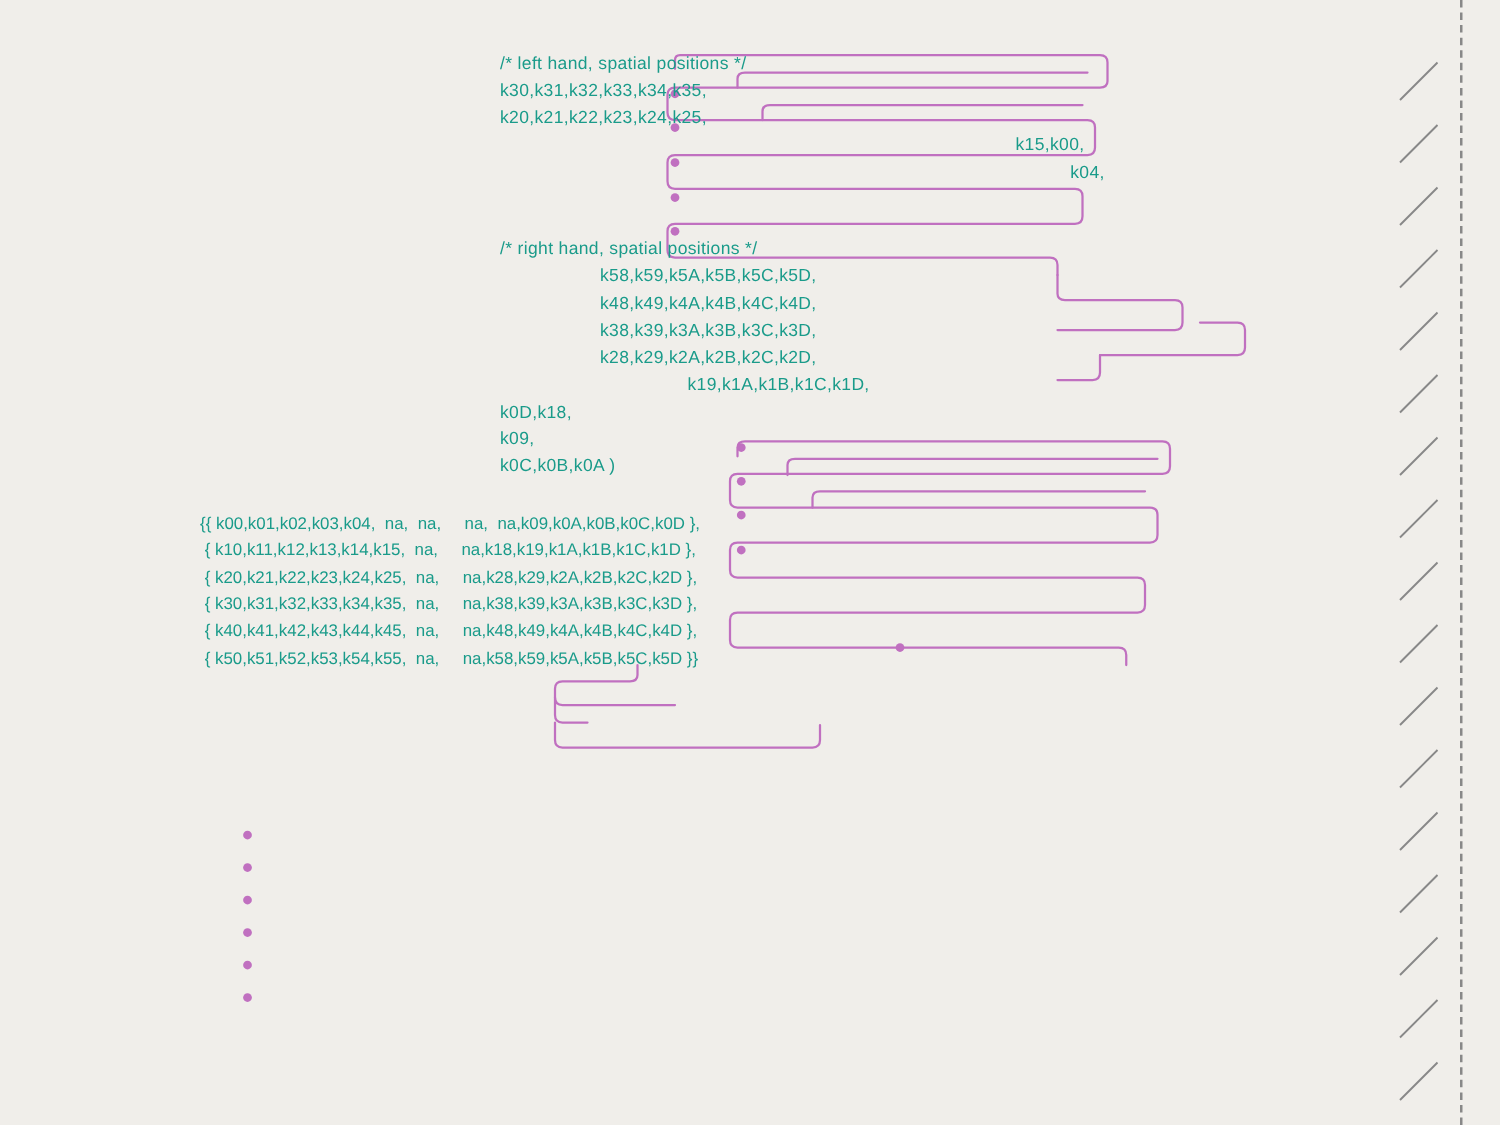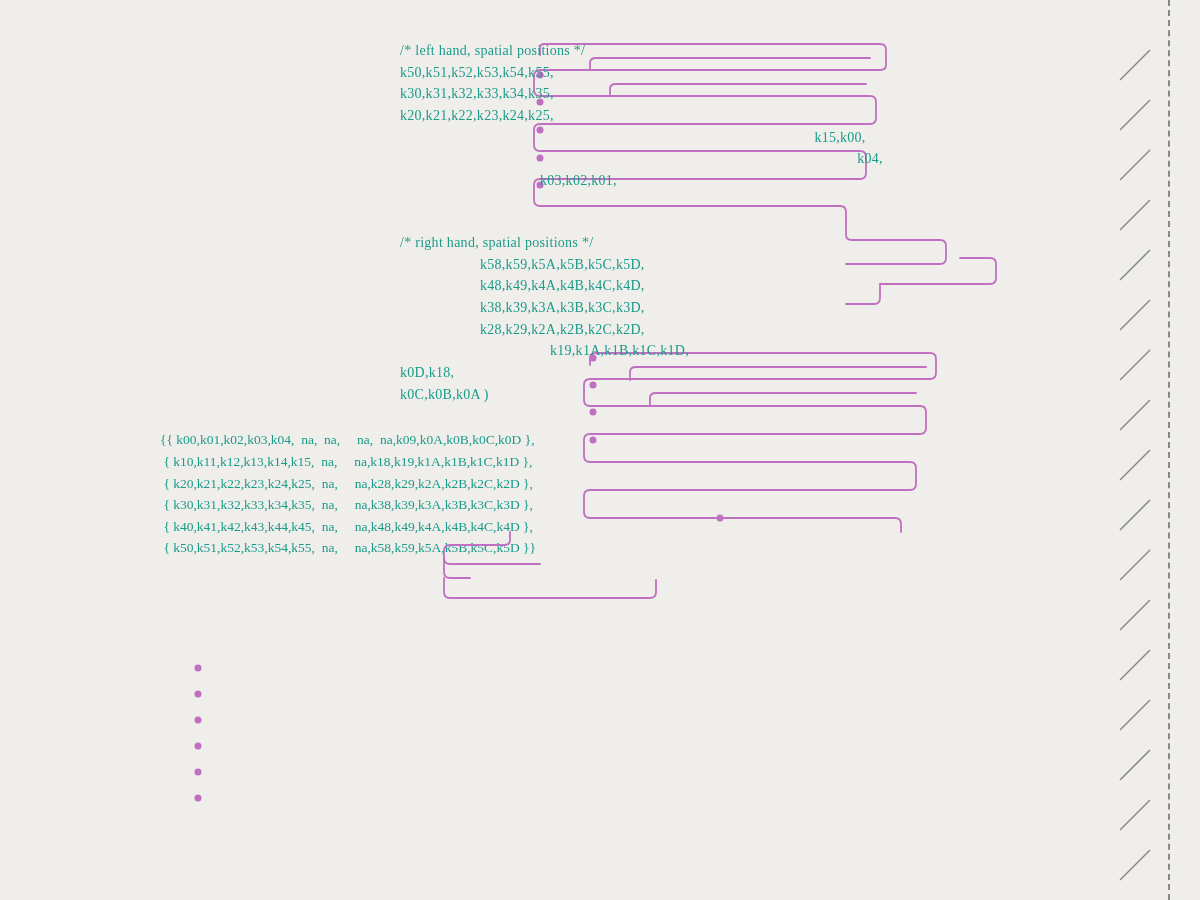--- a/index.html
+++ b/index.html
@@ -11,21 +11,21 @@
       overflow: hidden;
       display: flex;
       align-items: stretch;
     }
 
     .page {
       background: #f0eeea;
       flex: 1;
       position: relative;
       padding: 30px 60px 24px 120px;
-      font-family: Liberation Serif, serif;
+      font-family: Liberation Sans, sans-serif;
       overflow: hidden;
     }
 
     
     .right-border {
       position: absolute;
       right: 0;
       top: 0;
       bottom: 0;
       width: 60px;
@@ -150,36 +150,35 @@
     <line x1="1100" y1="600" x2="1070" y2="630" stroke="#888" stroke-width="1.5"></line>
     <line x1="1100" y1="650" x2="1070" y2="680" stroke="#888" stroke-width="1.5"></line>
     <line x1="1100" y1="700" x2="1070" y2="730" stroke="#888" stroke-width="1.5"></line>
     <line x1="1100" y1="750" x2="1070" y2="780" stroke="#888" stroke-width="1.5"></line>
     <line x1="1100" y1="800" x2="1070" y2="830" stroke="#888" stroke-width="1.5"></line>
     <line x1="1100" y1="850" x2="1070" y2="880" stroke="#888" stroke-width="1.5"></line>
   </svg>
 
   <div class="code-section" style="padding-left: 280px; margin-top: 10px;">
     <div class="code-line comment">/* left hand, spatial positions */</div>
-    <div class="code-line">k50,k51,k52,k53,k54,k55,</div>
     <div class="code-line">k30,k31,k32,k33,k34,k35,</div>
     <div class="code-line">k20,k21,k22,k23,k24,k25,</div>
     <div class="code-line" style="padding-left: 140px; text-align: center;">k15,k00,</div>
     <div class="code-line" style="padding-left: 200px; text-align: center;">k04,</div>
-    <div class="code-line" style="padding-left: 140px;">k03,k02,k01,</div>
   </div>
 
   <div class="code-section" style="padding-left: 280px; margin-top: 40px;">
     <div class="code-line comment">/* right hand, spatial positions */</div>
     <div class="code-line" style="padding-left: 80px;">k58,k59,k5A,k5B,k5C,k5D,</div>
     <div class="code-line" style="padding-left: 80px;">k48,k49,k4A,k4B,k4C,k4D,</div>
     <div class="code-line" style="padding-left: 80px;">k38,k39,k3A,k3B,k3C,k3D,</div>
     <div class="code-line" style="padding-left: 80px;">k28,k29,k2A,k2B,k2C,k2D,</div>
     <div class="code-line" style="padding-left: 150px;">k19,k1A,k1B,k1C,k1D,</div>
     <div class="code-line">k0D,k18,</div>
+    <div class="code-line">k09,</div>
     <div class="code-line">k0C,k0B,k0A )</div>
   </div>
 
   <div class="matrix-section" style="padding-left: 40px; margin-top: 24px;">
     <div class="matrix-line">{{ k00,k01,k02,k03,k04,  na,  na,     na,  na,k09,k0A,k0B,k0C,k0D },</div>
     <div class="matrix-line"> { k10,k11,k12,k13,k14,k15,  na,     na,k18,k19,k1A,k1B,k1C,k1D },</div>
     <div class="matrix-line"> { k20,k21,k22,k23,k24,k25,  na,     na,k28,k29,k2A,k2B,k2C,k2D },</div>
     <div class="matrix-line"> { k30,k31,k32,k33,k34,k35,  na,     na,k38,k39,k3A,k3B,k3C,k3D },</div>
     <div class="matrix-line"> { k40,k41,k42,k43,k44,k45,  na,     na,k48,k49,k4A,k4B,k4C,k4D },</div>
     <div class="matrix-line"> { k50,k51,k52,k53,k54,k55,  na,     na,k58,k59,k5A,k5B,k5C,k5D }}</div>

